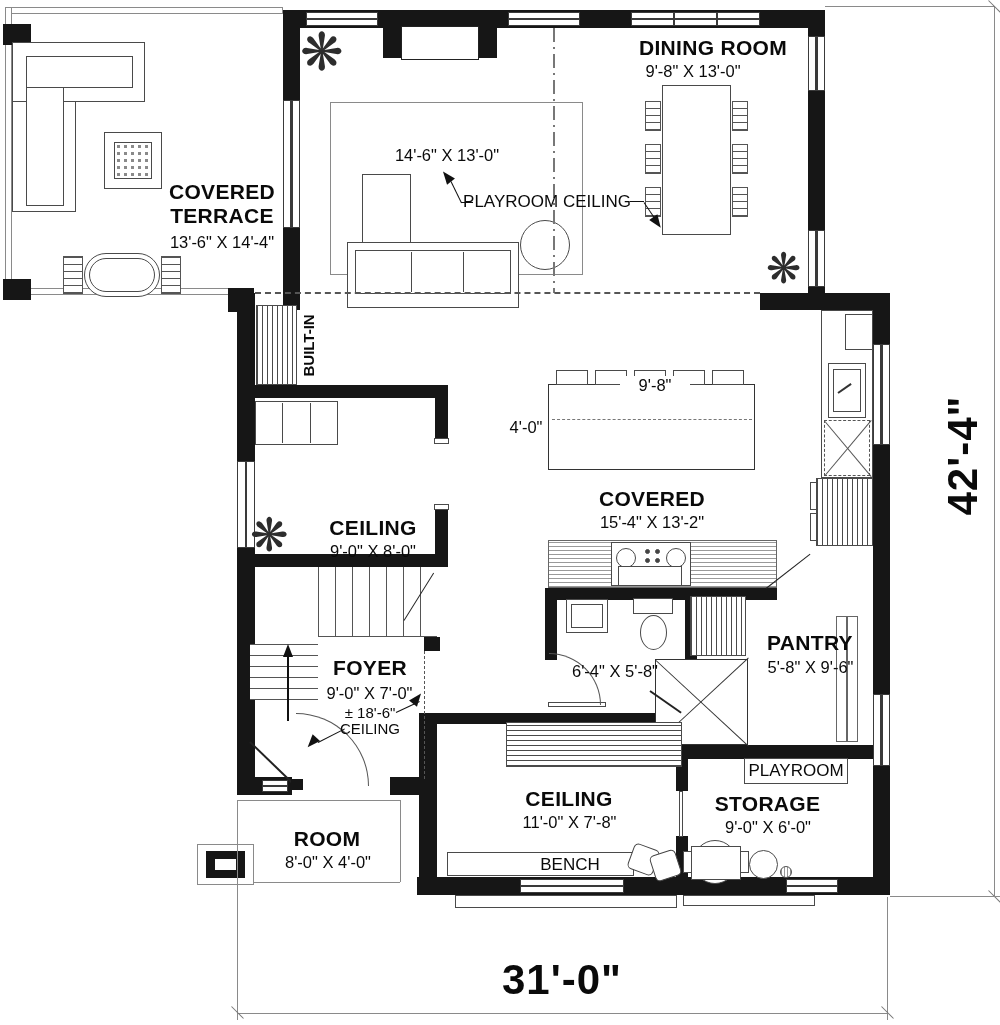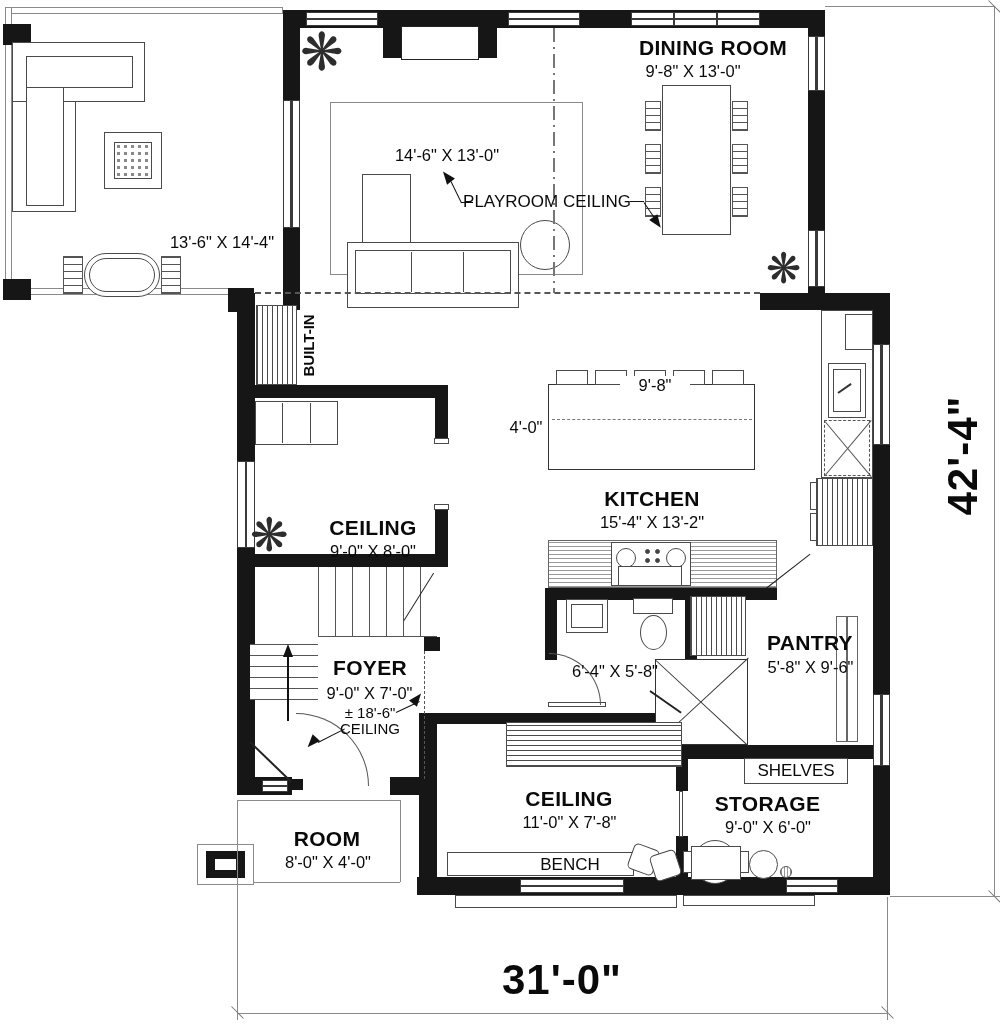--- a/index.html
+++ b/index.html
@@ -245,29 +245,30 @@
   <div class="rotg" style="left:461px;top:202px;width:12px;border-top-color:#111"></div>
   <div class="arr-up" style="left:442px;top:170px;transform:rotate(-38deg)"></div>
   <div class="rotg" style="left:630px;top:201px;width:14px;border-top-color:#111"></div>
   <div class="rotg" style="left:644px;top:202px;width:26px;transform:rotate(56deg);border-top-color:#111"></div>
   <div class="arr-down" style="left:652px;top:216px;transform:rotate(-35deg)"></div>
   <div class="rotg" style="left:318px;top:742px;width:30px;transform:rotate(-27deg);border-top-color:#111"></div>
   <div class="arr-down" style="left:307px;top:736px;transform:rotate(42deg)"></div>
   <div class="rotg" style="left:396px;top:712px;width:26px;transform:rotate(-25deg);border-top-color:#111"></div>
   <div class="arr-up" style="left:412px;top:692px;transform:rotate(38deg)"></div>
 
+  <div class="lbl name wrap" style="left:152px;top:180px;width:140px">COVERED TERRACE</div>
   <div class="lbl dims" style="left:152px;top:233px;width:140px">13'-6" X 14'-4"</div>
 
   <div class="lbl dims" style="left:372px;top:146px;width:150px">14'-6" X 13'-0"</div>
   <div class="lbl ann" style="left:462px;top:192px;width:170px">PLAYROOM CEILING</div>
 
   <div class="lbl name" style="left:628px;top:36px;width:170px">DINING ROOM</div>
   <div class="lbl dims" style="left:618px;top:62px;width:150px">9'-8" X 13'-0"</div>
 
-  <div class="lbl name" style="left:577px;top:487px;width:150px">KITCHEN</div>
+  <div class="lbl name" style="left:577px;top:487px;width:150px">COVERED</div>
   <div class="lbl dims" style="left:572px;top:513px;width:160px">15'-4" X 13'-2"</div>
   <div class="lbl dims" style="left:620px;top:376px;width:70px;background:#fff">9'-8"</div>
   <div class="lbl dims" style="left:496px;top:418px;width:60px">4'-0"</div>
 
   <div class="lbl name" style="left:308px;top:516px;width:130px">CEILING</div>
   <div class="lbl dims" style="left:313px;top:542px;width:120px">9'-0" X 8'-0"</div>
   <div class="lbl v-label" style="left:249px;top:337px;width:120px;font-weight:700;font-size:15px">BUILT-IN</div>
 
   <div class="lbl name" style="left:328px;top:656px;width:84px">FOYER</div>
   <div class="lbl dims" style="left:312px;top:684px;width:115px">9'-0" X 7'-0"</div>
@@ -278,21 +279,21 @@
 
   <div class="lbl name" style="left:740px;top:631px;width:140px">PANTRY</div>
   <div class="lbl dims" style="left:738px;top:658px;width:145px">5'-8" X 9'-6"</div>
 
   <div class="lbl name" style="left:498px;top:787px;width:142px">CEILING</div>
   <div class="lbl dims" style="left:502px;top:813px;width:135px">11'-0" X 7'-8"</div>
   <div class="lbl ann" style="left:505px;top:855px;width:130px">BENCH</div>
 
   <div class="lbl name" style="left:700px;top:792px;width:135px">STORAGE</div>
   <div class="lbl dims" style="left:703px;top:818px;width:130px">9'-0" X 6'-0"</div>
-  <div class="lbl ann" style="left:744px;top:761px;width:104px">SHELVES</div>
+  <div class="lbl ann" style="left:744px;top:761px;width:104px">PLAYROOM</div>
 
   <div class="lbl name" style="left:282px;top:827px;width:90px">ROOM</div>
   <div class="lbl dims" style="left:278px;top:853px;width:100px">8'-0" X 4'-0"</div>
 
   <div class="lbl big" style="left:462px;top:956px;width:200px">31'-0"</div>
   <div class="lbl big v-label" style="left:898px;top:432px;width:130px">42'-4"</div>
 
 </div>
 
 </body></html>

